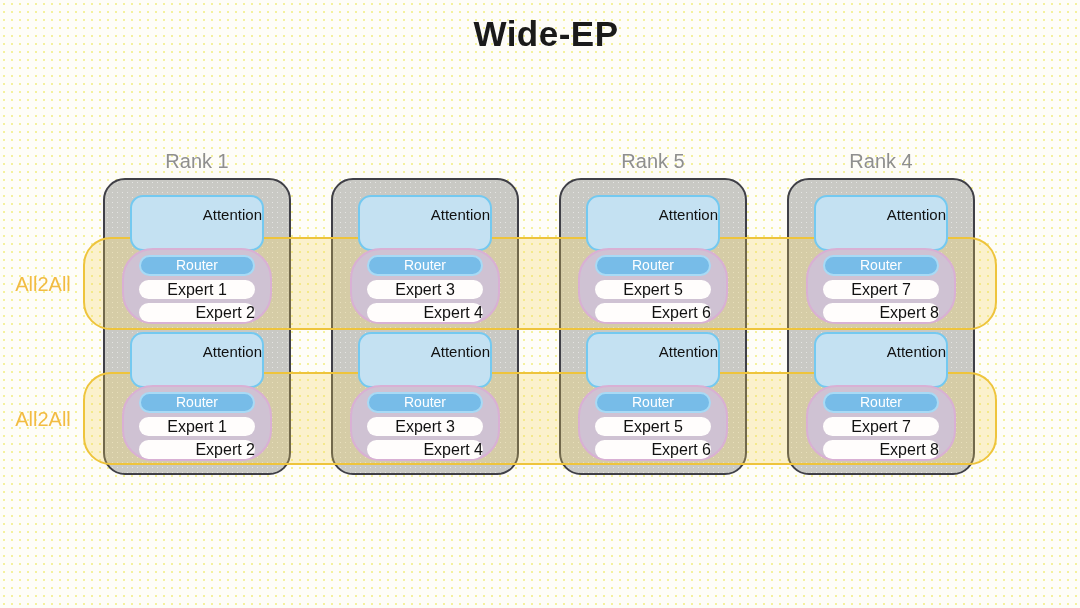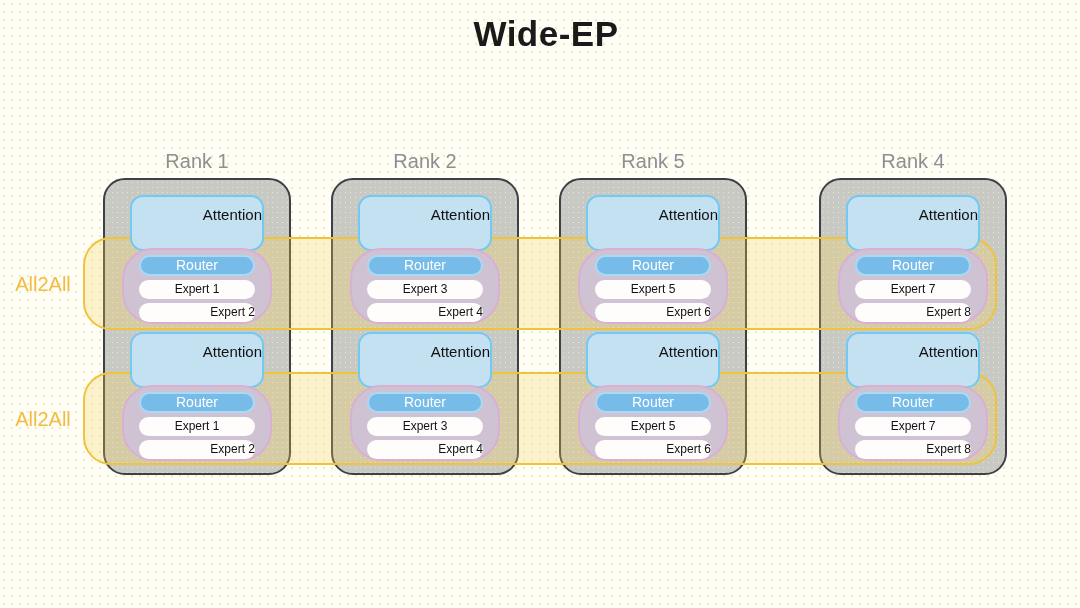--- a/index.html
+++ b/index.html
@@ -41,21 +41,21 @@
     text-align:center;line-height:24px;
     font-size:20px;color:var(--all2all-text,#f2bc42);
     z-index:2;
   }
   .band-label.l1{top:272px;}
   .band-label.l2{top:407px;}
   
   .rank{
     position:absolute;top:148px;width:188px;height:330px;
   }
-  .rank.r1{left:103px;} .rank.r2{left:331px;} .rank.r3{left:559px;} .rank.r4{left:787px;margin-left:32px;}
+  .rank.r1{left:103px;} .rank.r2{left:331px;} .rank.r3{left:559px;} .rank.r4{left:787px;}
   .rank-label{
     position:absolute;top:0;left:0;width:100%;height:26px;
     text-align:center;line-height:26px;
     font-size:20px;font-weight:normal;color:var(--rank-label,#8f8f8f);
   }
   .rank-box{
     position:absolute;top:30px;left:0;width:188px;height:297px;
     background-color:var(--rank-fill,#c9c9c4);
     background-image:radial-gradient(circle, rgba(255,255,255,0.5) 0.8px, transparent 1px);
     background-size:5px 5px;
@@ -92,21 +92,21 @@
     border-radius:11px;
     box-sizing:border-box;
     text-align:center;line-height:16px;
     font-size:14px;color:#ffffff;
   }
   .expert{
     position:absolute;left:15px;right:15px;height:19px;
     background:var(--expert-fill,#fffdfc);
     border-radius:10px;
     text-align:center;line-height:19px;
-    font-size:12px;color:#111;
+    font-size:16px;color:#111;
   }
   .expert.e1{top:30px;}
   .expert.e2{top:53px;text-align:right;}
 </style>
 </head>
 <body>
 
 <div class="canvas">
 
   <h1 class="title">Wide-EP</h1>
@@ -128,21 +128,20 @@
       <div class="attention a2">Attention</div>
       <div class="moe m2">
         <div class="router">Router</div>
         <div class="expert e1">Expert 1</div>
         <div class="expert e2">Expert 2</div>
       </div>
     </div>
   </div>
 
   <div class="rank r2">
-    <div class="rank-label">Rank 2</div>
     <div class="rank-box">
       <div class="attention a1">Attention</div>
       <div class="moe m1">
         <div class="router">Router</div>
         <div class="expert e1">Expert 3</div>
         <div class="expert e2">Expert 4</div>
       </div>
       <div class="attention a2">Attention</div>
       <div class="moe m2">
         <div class="router">Router</div>

